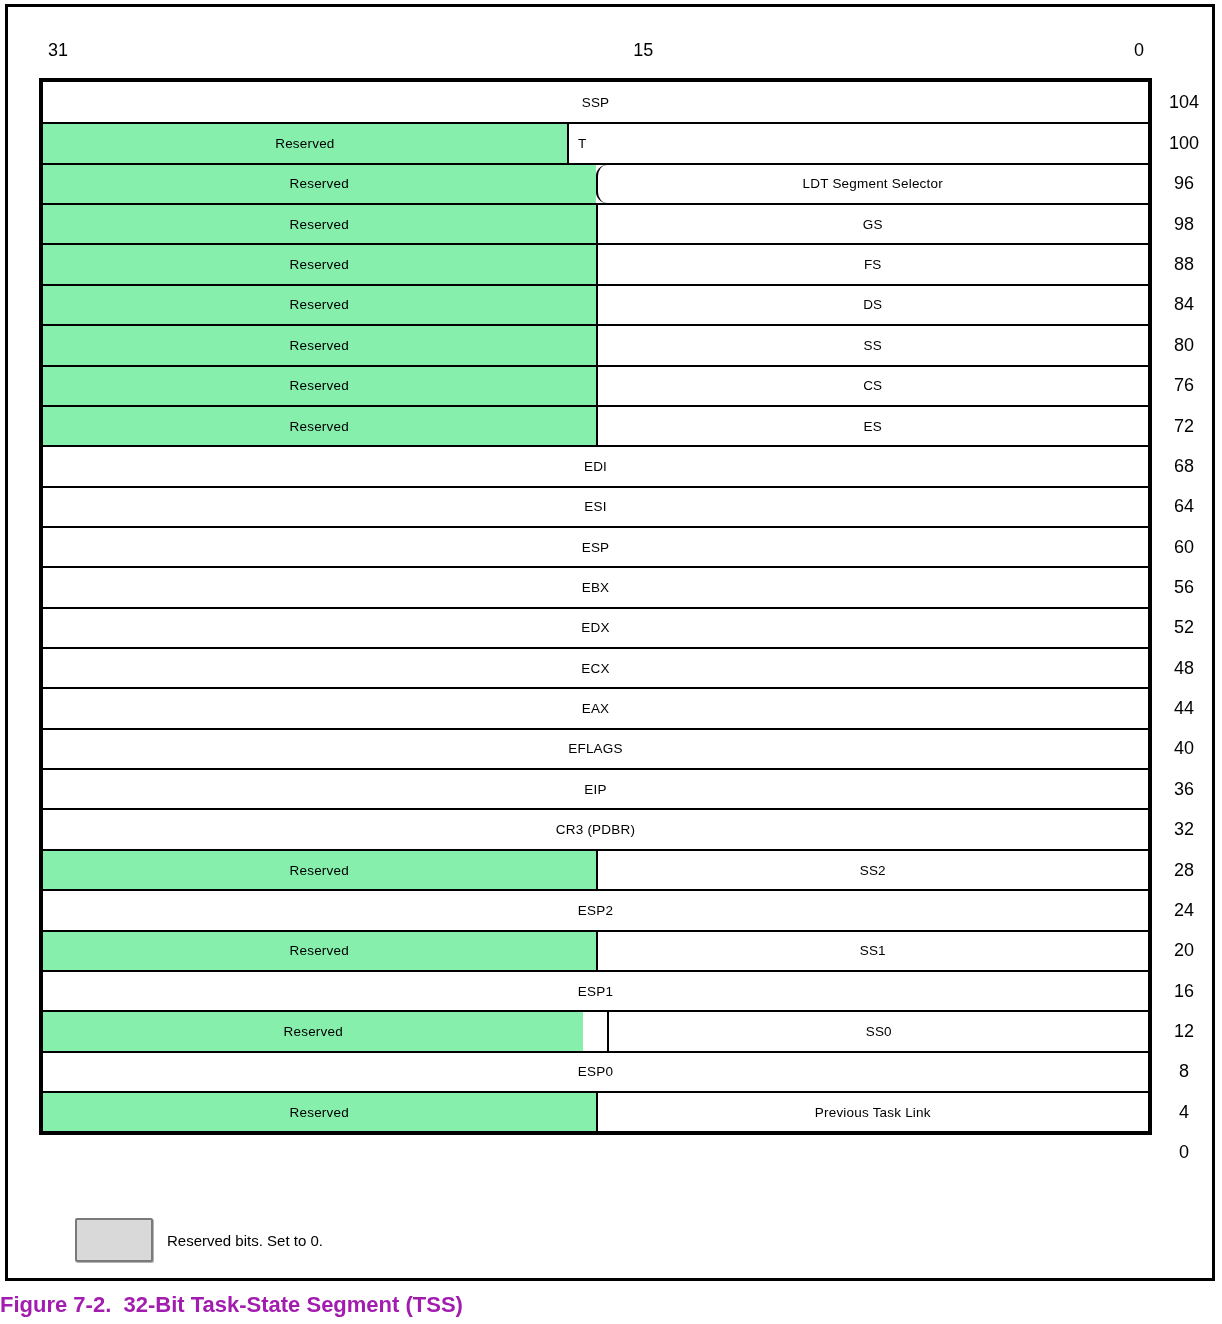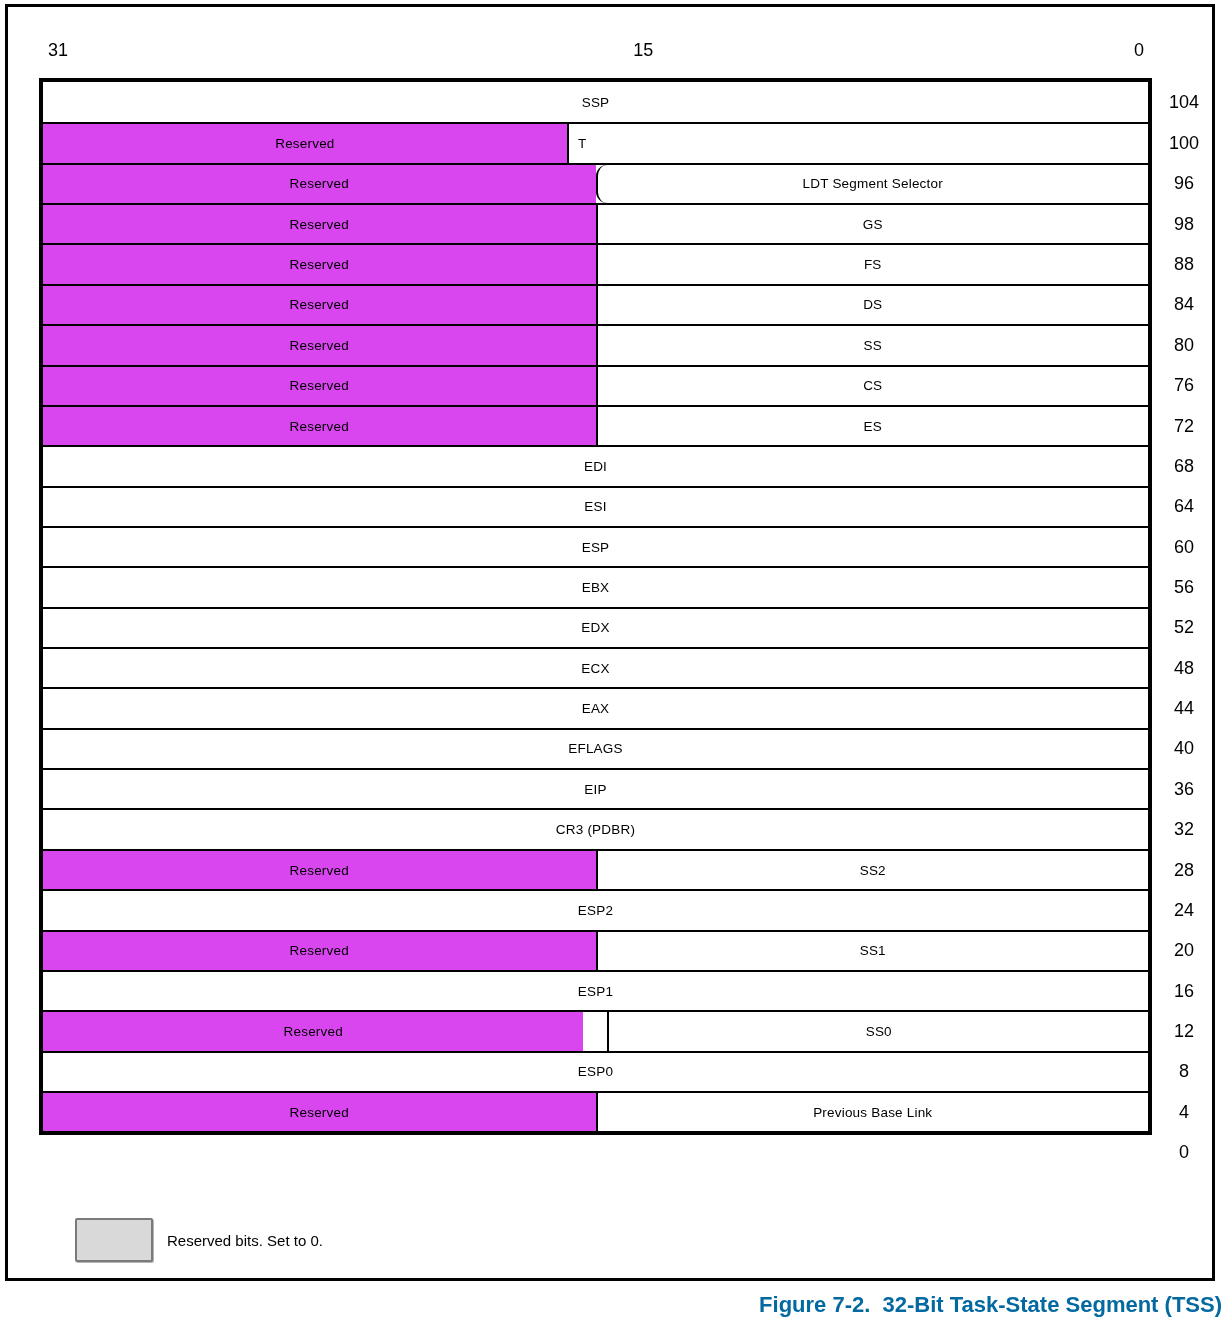--- a/index.html
+++ b/index.html
@@ -11,32 +11,32 @@
   .bit-label{position:absolute;top:0;}
   .bit-label.b31{left:9px;}
   .bit-label.b15{left:54.3%;transform:translateX(-50%);}
   .bit-label.b0{right:8px;}
   .grid-wrap{position:absolute;left:31px;top:71px;display:flex;align-items:flex-start;}
   .grid{width:1113px;border:4px solid #000;box-sizing:border-box;background:#fff;}
   .row{display:flex;height:40.37px;box-sizing:border-box;}
   .row:not(:first-child){border-top:2px solid #000;}
   .cell{display:flex;align-items:center;justify-content:center;
         box-sizing:border-box;font-size:13.5px;letter-spacing:.2px;background:#fff;overflow:hidden;}
-  .cell.shaded{background:#d946ef;}
+  .cell.shaded{background:#86efac;}
   .cell + .cell{border-left:2px solid #000;}
   .offsets{width:64px;margin-top:4px;}
   .offset{height:40.37px;box-sizing:border-box;display:flex;align-items:center;
           justify-content:center;font-size:18px;}
   .offset:not(:first-child){margin-top:2px;height:38.37px;}
   .legend{position:absolute;left:67px;top:1211px;display:flex;align-items:center;gap:14px;}
   .legend-swatch{width:74px;height:40px;background:#d9d9d9;border:2px solid #7a7a7a;
                  border-radius:2px;box-shadow:1px 1px 0 #b5b5b5;}
   .legend-text{font-size:15px;}
-  .caption{position:absolute;left:0;right:0;top:1292px;text-align:right;
-           font-size:22px;font-weight:bold;color:#0369a1;white-space:pre;}
+  .caption{position:absolute;left:0;right:0;top:1292px;text-align:left;
+           font-size:22px;font-weight:bold;color:#a21caf;white-space:pre;}
 </style>
 </head>
 <body>
 
 <div class="page">
   <div class="frame">
 
     <div class="bit-labels">
       <span class="bit-label b31">31</span>
       <span class="bit-label b15">15</span>
@@ -126,21 +126,21 @@
           </div>
           <div class="row">
             <div class="cell shaded" style="width: 50%;">Reserved</div>
             <div class="cell" style="width: 50%; margin-left: 24px;">SS0</div>
           </div>
           <div class="row">
             <div class="cell" style="width: 100%;">ESP0</div>
           </div>
           <div class="row">
             <div class="cell shaded" style="width: 50%;">Reserved</div>
-            <div class="cell" style="width: 50%;">Previous Base Link</div>
+            <div class="cell" style="width: 50%;">Previous Task Link</div>
           </div>
         </div>
       <div class="offsets">
           <div class="offset">104</div>
           <div class="offset">100</div>
           <div class="offset">96</div>
           <div class="offset">98</div>
           <div class="offset">88</div>
           <div class="offset">84</div>
           <div class="offset">80</div>

